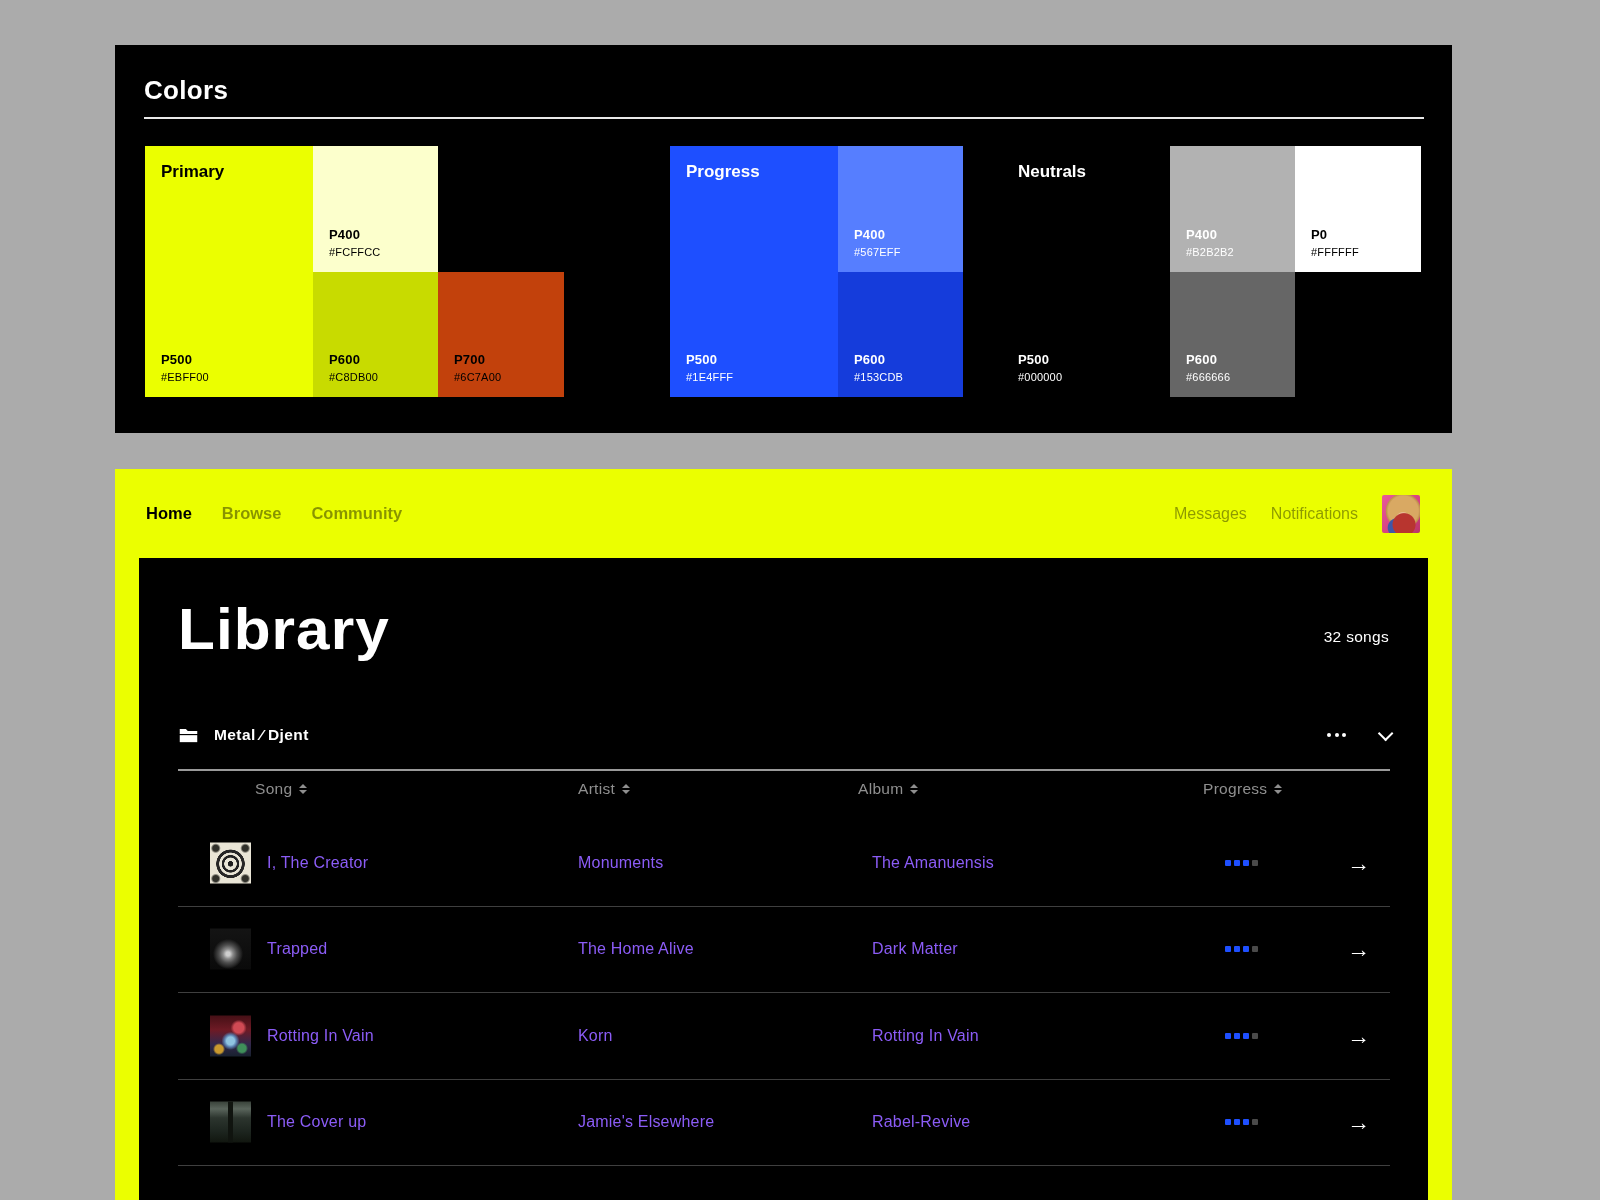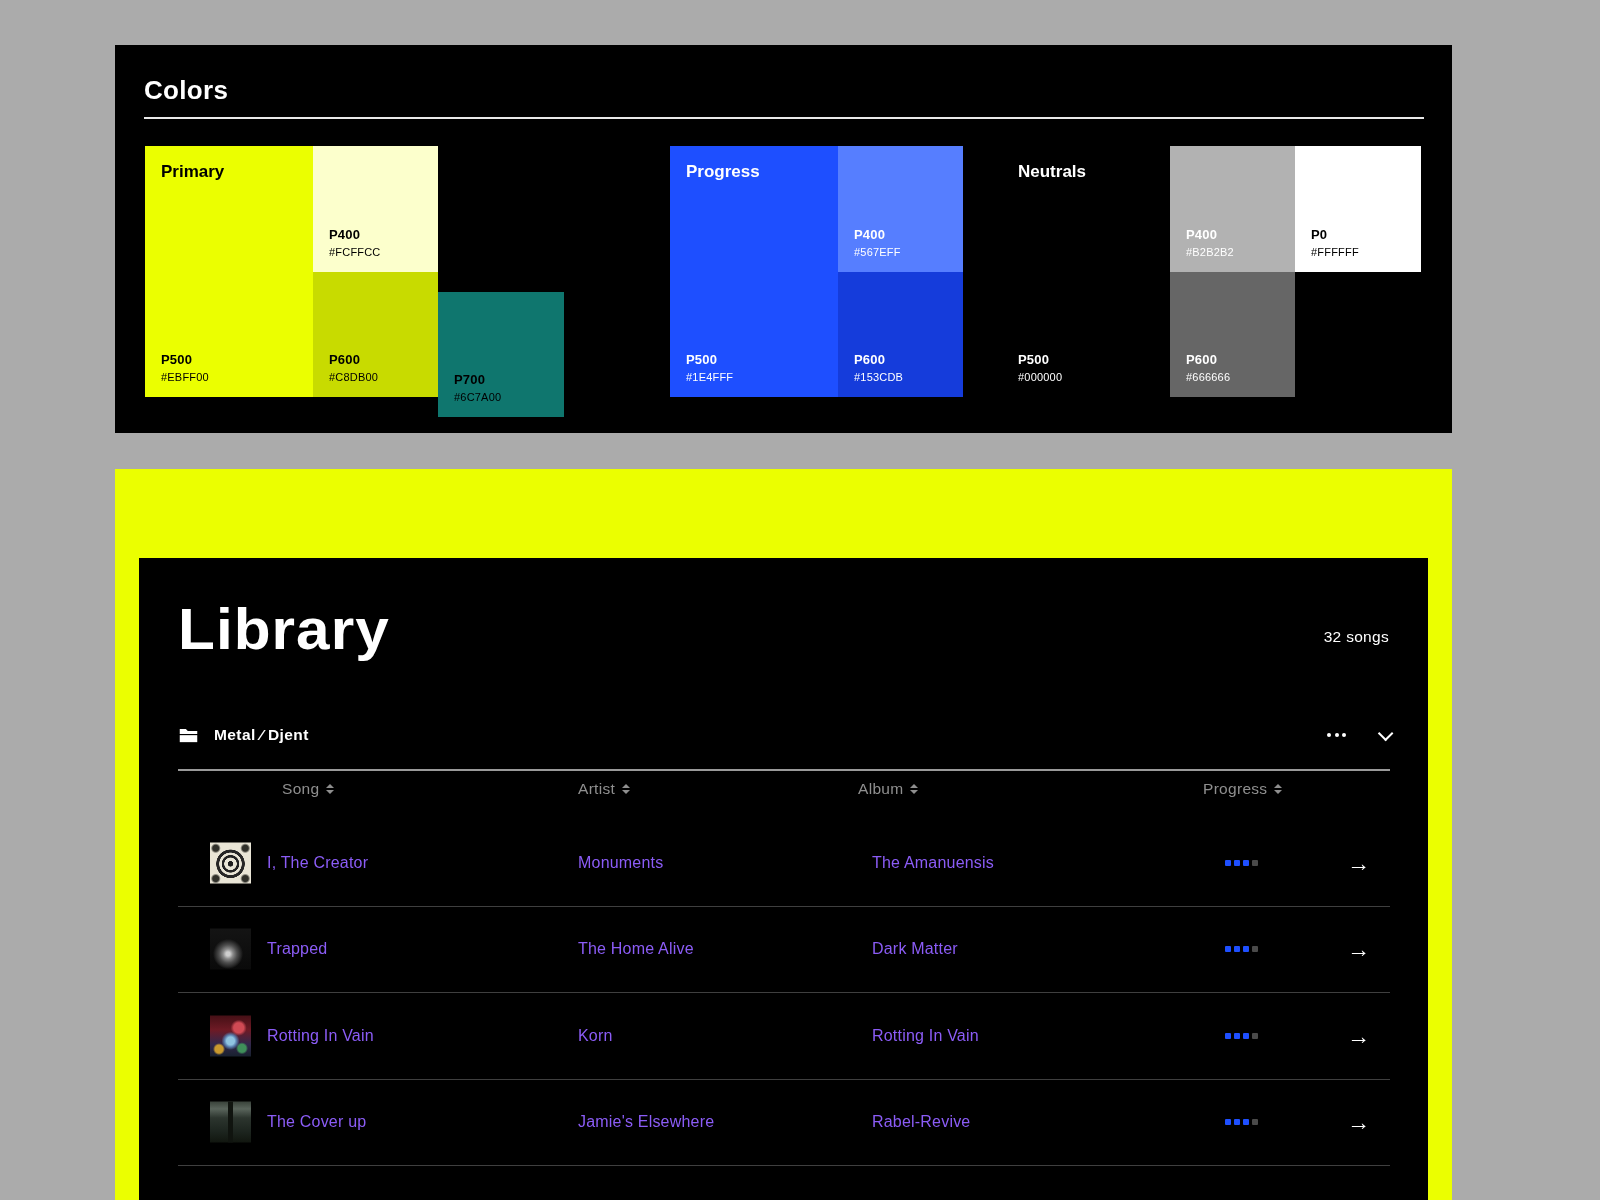--- a/index.html
+++ b/index.html
@@ -55,21 +55,21 @@
   .folder-actions { margin-left:auto; display:flex; align-items:center; gap:30px; }
   .dots-menu { display:flex; gap:3.5px; padding:6px 2px; cursor:pointer; }
   .dots-menu i { width:4px; height:4px; border-radius:50%; background:#fff; }
   .chevron { width:11px; height:11px; border-right:2.5px solid #fff; border-bottom:2.5px solid #fff;
              transform:rotate(45deg) translateY(-3px); cursor:pointer; }
 
   .table-rule { position:absolute; left:39px; width:1212px; top:211px; height:1.5px; background:#9a9a9a; }
 
   .thead { position:absolute; left:39px; width:1212px; top:222px; height:24px; }
   .th { position:absolute; display:flex; align-items:center; gap:7px; color:#8f8f8f; font-size:15.5px; letter-spacing:.3px; cursor:pointer; }
-  .th-song { left:104px; } .th-artist { left:400px; } .th-album { left:680px; } .th-progress { left:1025px; }
+  .th-song { left:77px; } .th-artist { left:400px; } .th-album { left:680px; } .th-progress { left:1025px; }
   .sort-icon { display:inline-flex; flex-direction:column; gap:2px; }
   .sort-icon b, .sort-icon s { display:block; width:0; height:0; border-left:4px solid transparent; border-right:4px solid transparent; }
   .sort-icon b { border-bottom:4px solid #8f8f8f; }
   .sort-icon s { border-top:4px solid #8f8f8f; }
 
   .rows { position:absolute; left:39px; width:1212px; top:262px; }
   .song-row { position:relative; height:86.5px; border-bottom:1px solid #3f3f3f; }
   .thumb { position:absolute; left:32px; top:50%; transform:translateY(-50%); width:41px; height:41px; }
   .cell-text { position:absolute; top:50%; transform:translateY(-50%); color:#8b5cf6; font-size:16px; letter-spacing:.2px; }
   .c-song { left:89px; } .c-artist { left:400px; } .c-album { left:694px; }
@@ -121,21 +121,21 @@
           <div class="code">P400</div>
           <div class="hex">#FCFFCC</div>
         </div>
       </div>
       <div class="cell cell-c1b txt-dark" style="background: rgb(200, 219, 0);">
         <div class="swatch-label">
           <div class="code">P600</div>
           <div class="hex">#C8DB00</div>
         </div>
       </div>
-      <div class="cell cell-c2b txt-dark" style="background: #0f766e; margin-top: 20px;">
+      <div class="cell cell-c2b txt-dark" style="background: #c2410c;">
         <div class="swatch-label">
           <div class="code">P700</div>
           <div class="hex">#6C7A00</div>
         </div>
       </div>
     </div>
 
     <div class="swatch-group g-secondary">
       <div class="cell cell-large txt-light" style="background: rgb(30, 79, 255);">
         <div class="group-title">Progress</div>
@@ -184,20 +184,32 @@
           <div class="hex">#666666</div>
         </div>
       </div>
     </div>
 
   </div>
 </div>
 
 <div class="app-frame">
 
+  <div class="app-nav">
+    <div class="nav-left">
+      <span class="nav-item active">Home</span>
+      <span class="nav-item">Browse</span>
+      <span class="nav-item">Community</span>
+    </div>
+    <div class="nav-right">
+      <span class="nav-muted">Messages</span>
+      <span class="nav-muted">Notifications</span>
+      <div class="avatar"></div>
+    </div>
+  </div>
 
   <div class="app-black">
     <div class="lib-title">Library</div>
     <div class="lib-count">32 songs</div>
 
     <div class="folder-row">
       <span class="folder-icon">
         <svg viewBox="0 0 24 24" width="21" height="21">
             <path fill="#fff" d="M2 4.5h7l2.2 2.3H22v3.4H2z"></path>
             <path fill="#fff" d="M2 11.6h20v8H2z"></path>

